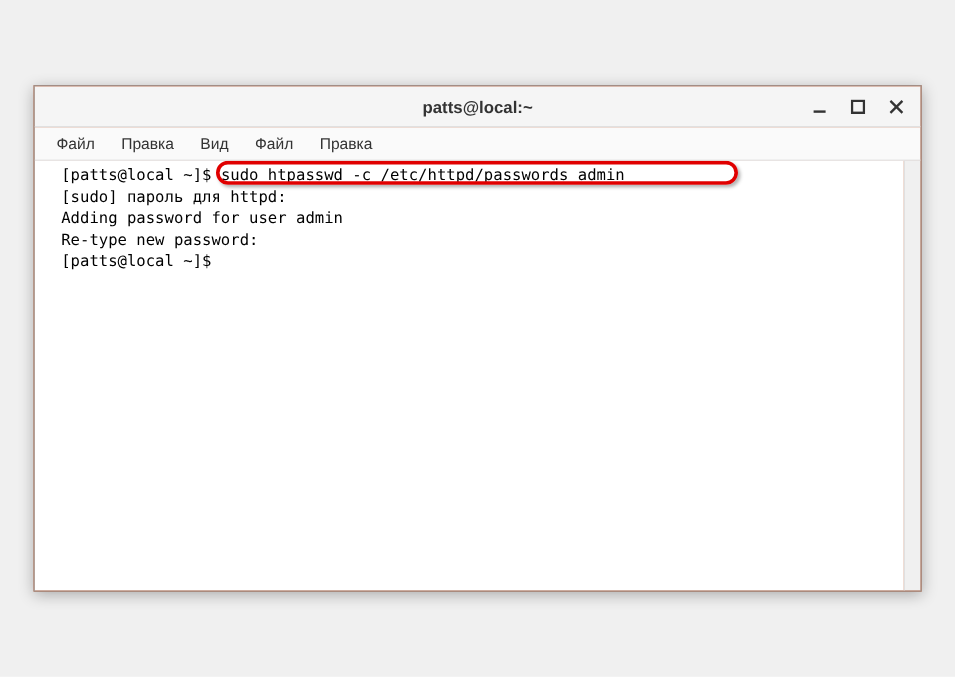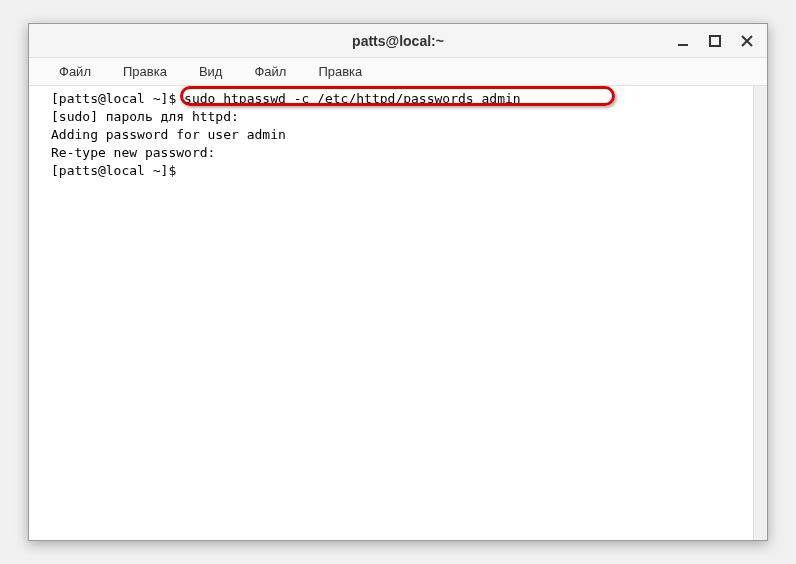--- a/index.html
+++ b/index.html
@@ -14,21 +14,21 @@
       justify-content: center;
       align-items: center;
       min-height: 564px;
       width: 796px;
     }
     .window {
       background: #c2410c;
       border: 1px solid #999;
       box-shadow: 0 3px 12px rgba(0,0,0,0.3);
       width: 740px;
-      height: 518px;
+      height: 422px;
       display: flex;
       flex-direction: column;
     }
     .titlebar {
       background: #f5f5f5;
       border-bottom: 1px solid #e0e0e0;
       height: 34px;
       display: flex;
       align-items: center;
       justify-content: center;
@@ -58,22 +58,22 @@
     .titlebar-btn svg {
       width: 12px;
       height: 12px;
     }
     .menubar {
       background: #fafafa;
       border-bottom: 1px solid #e0e0e0;
       height: 28px;
       display: flex;
       align-items: center;
-      padding: 0 20px;
-      gap: 12px;
+      padding: 0 8px;
+      gap: 2px;
     }
     .menu-item {
       padding: 4px 10px;
       font-size: 13px;
       color: #333;
       cursor: pointer;
     }
     .terminal {
       flex: 1;
       background: #ffffff;

